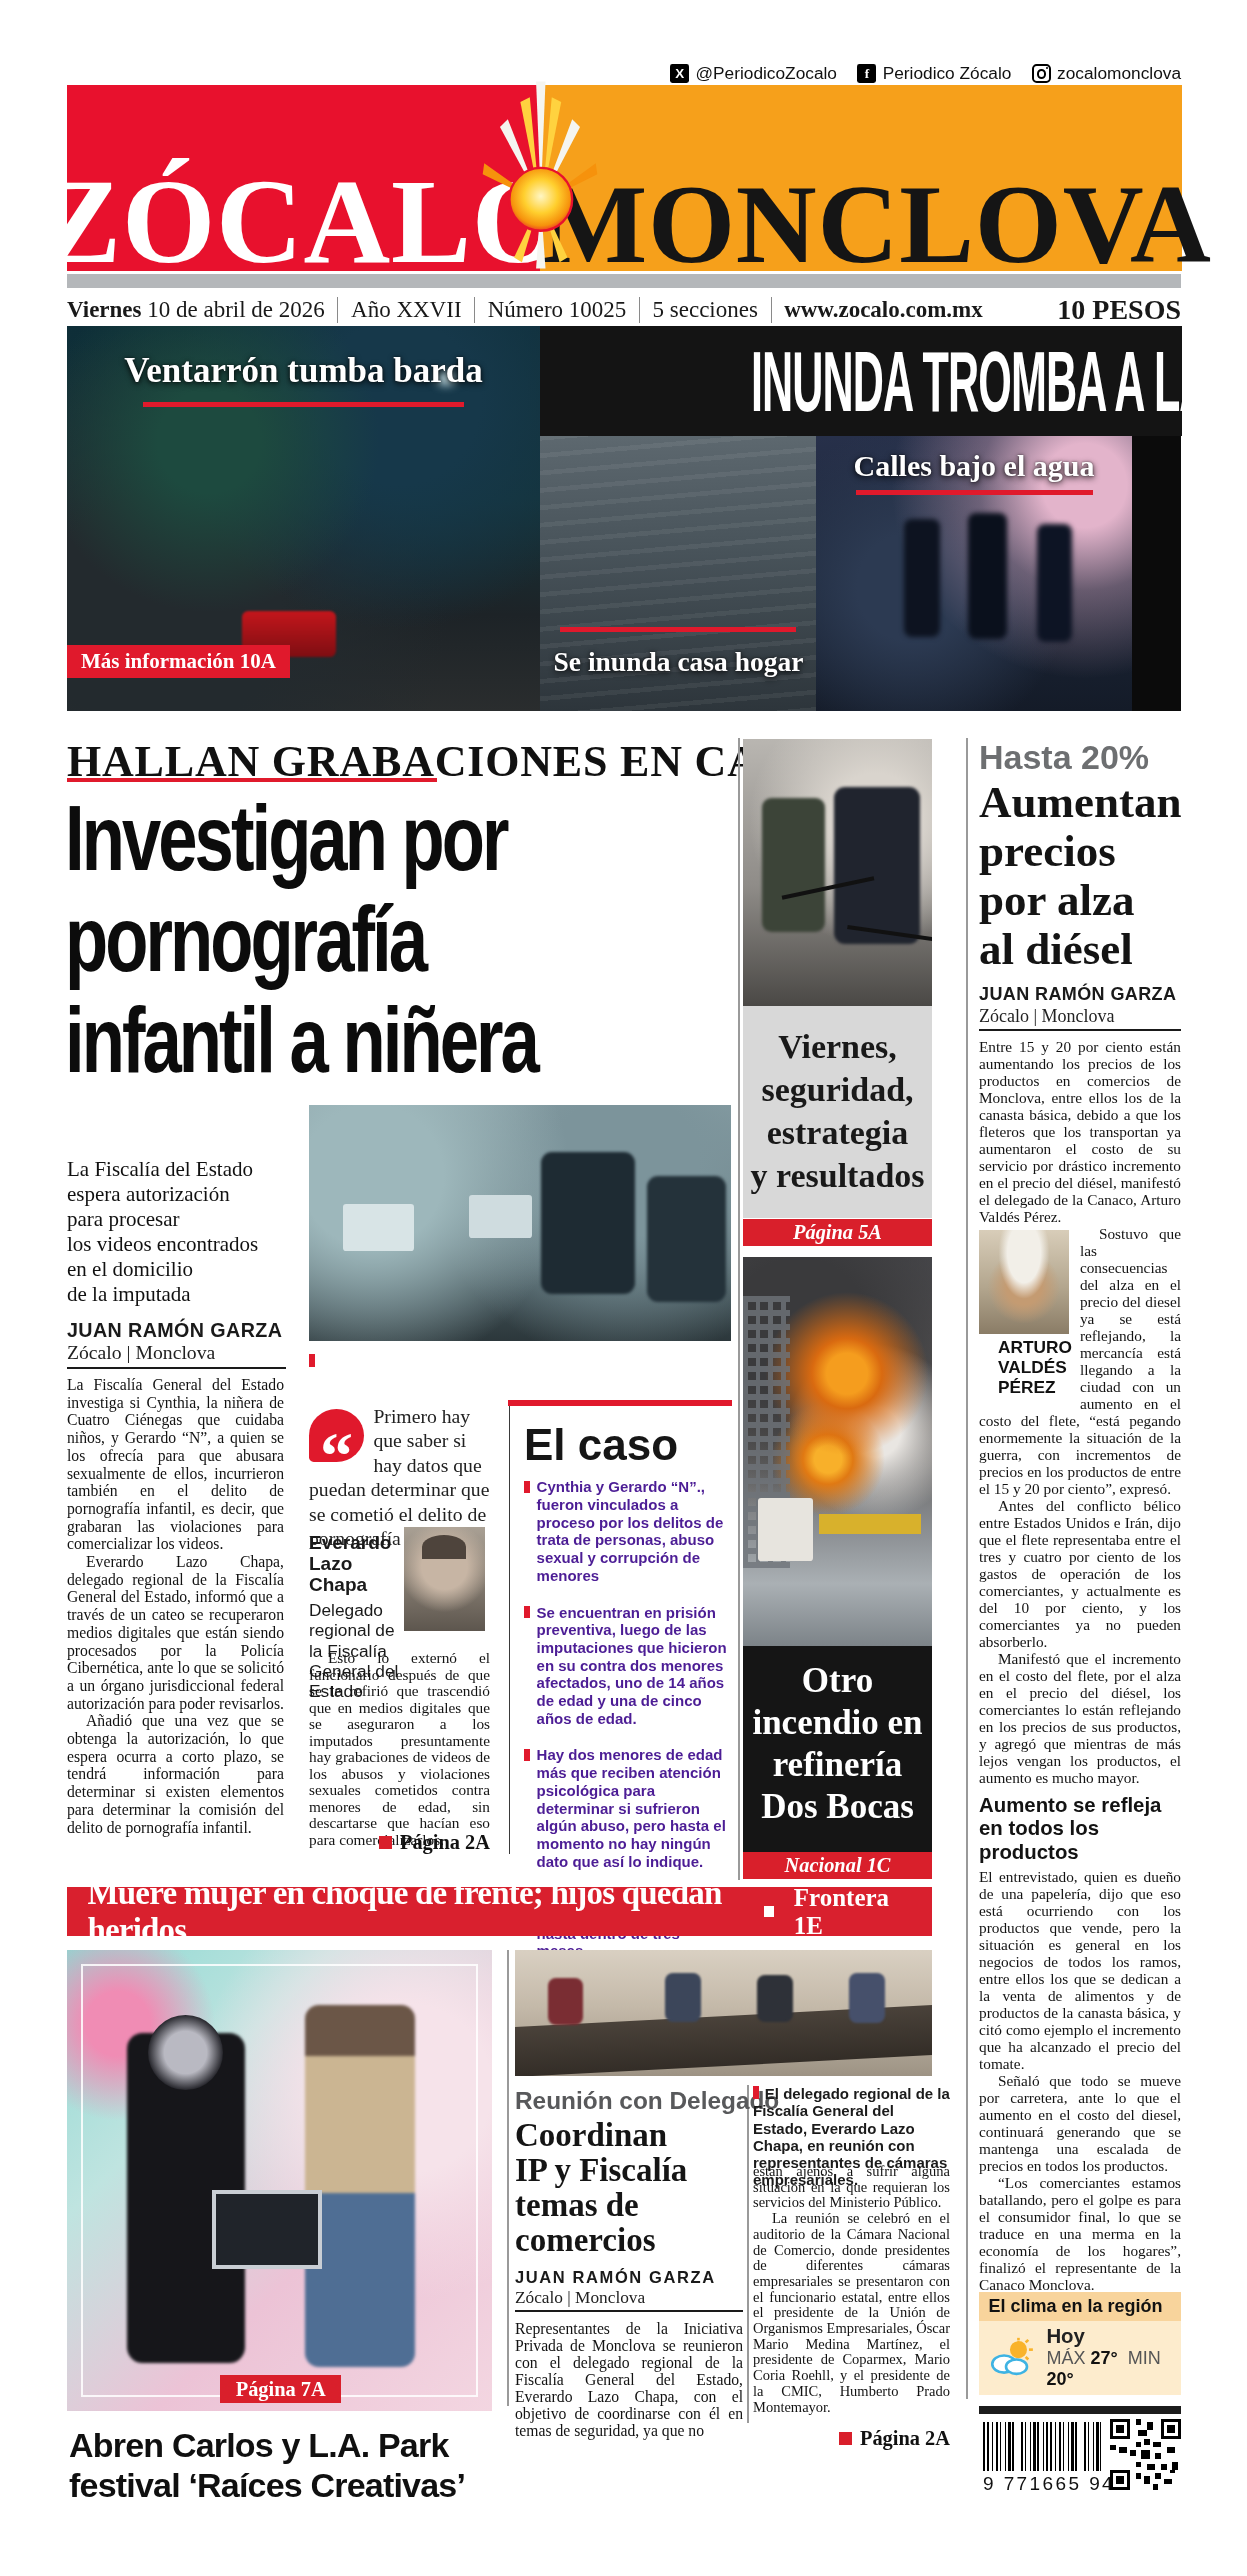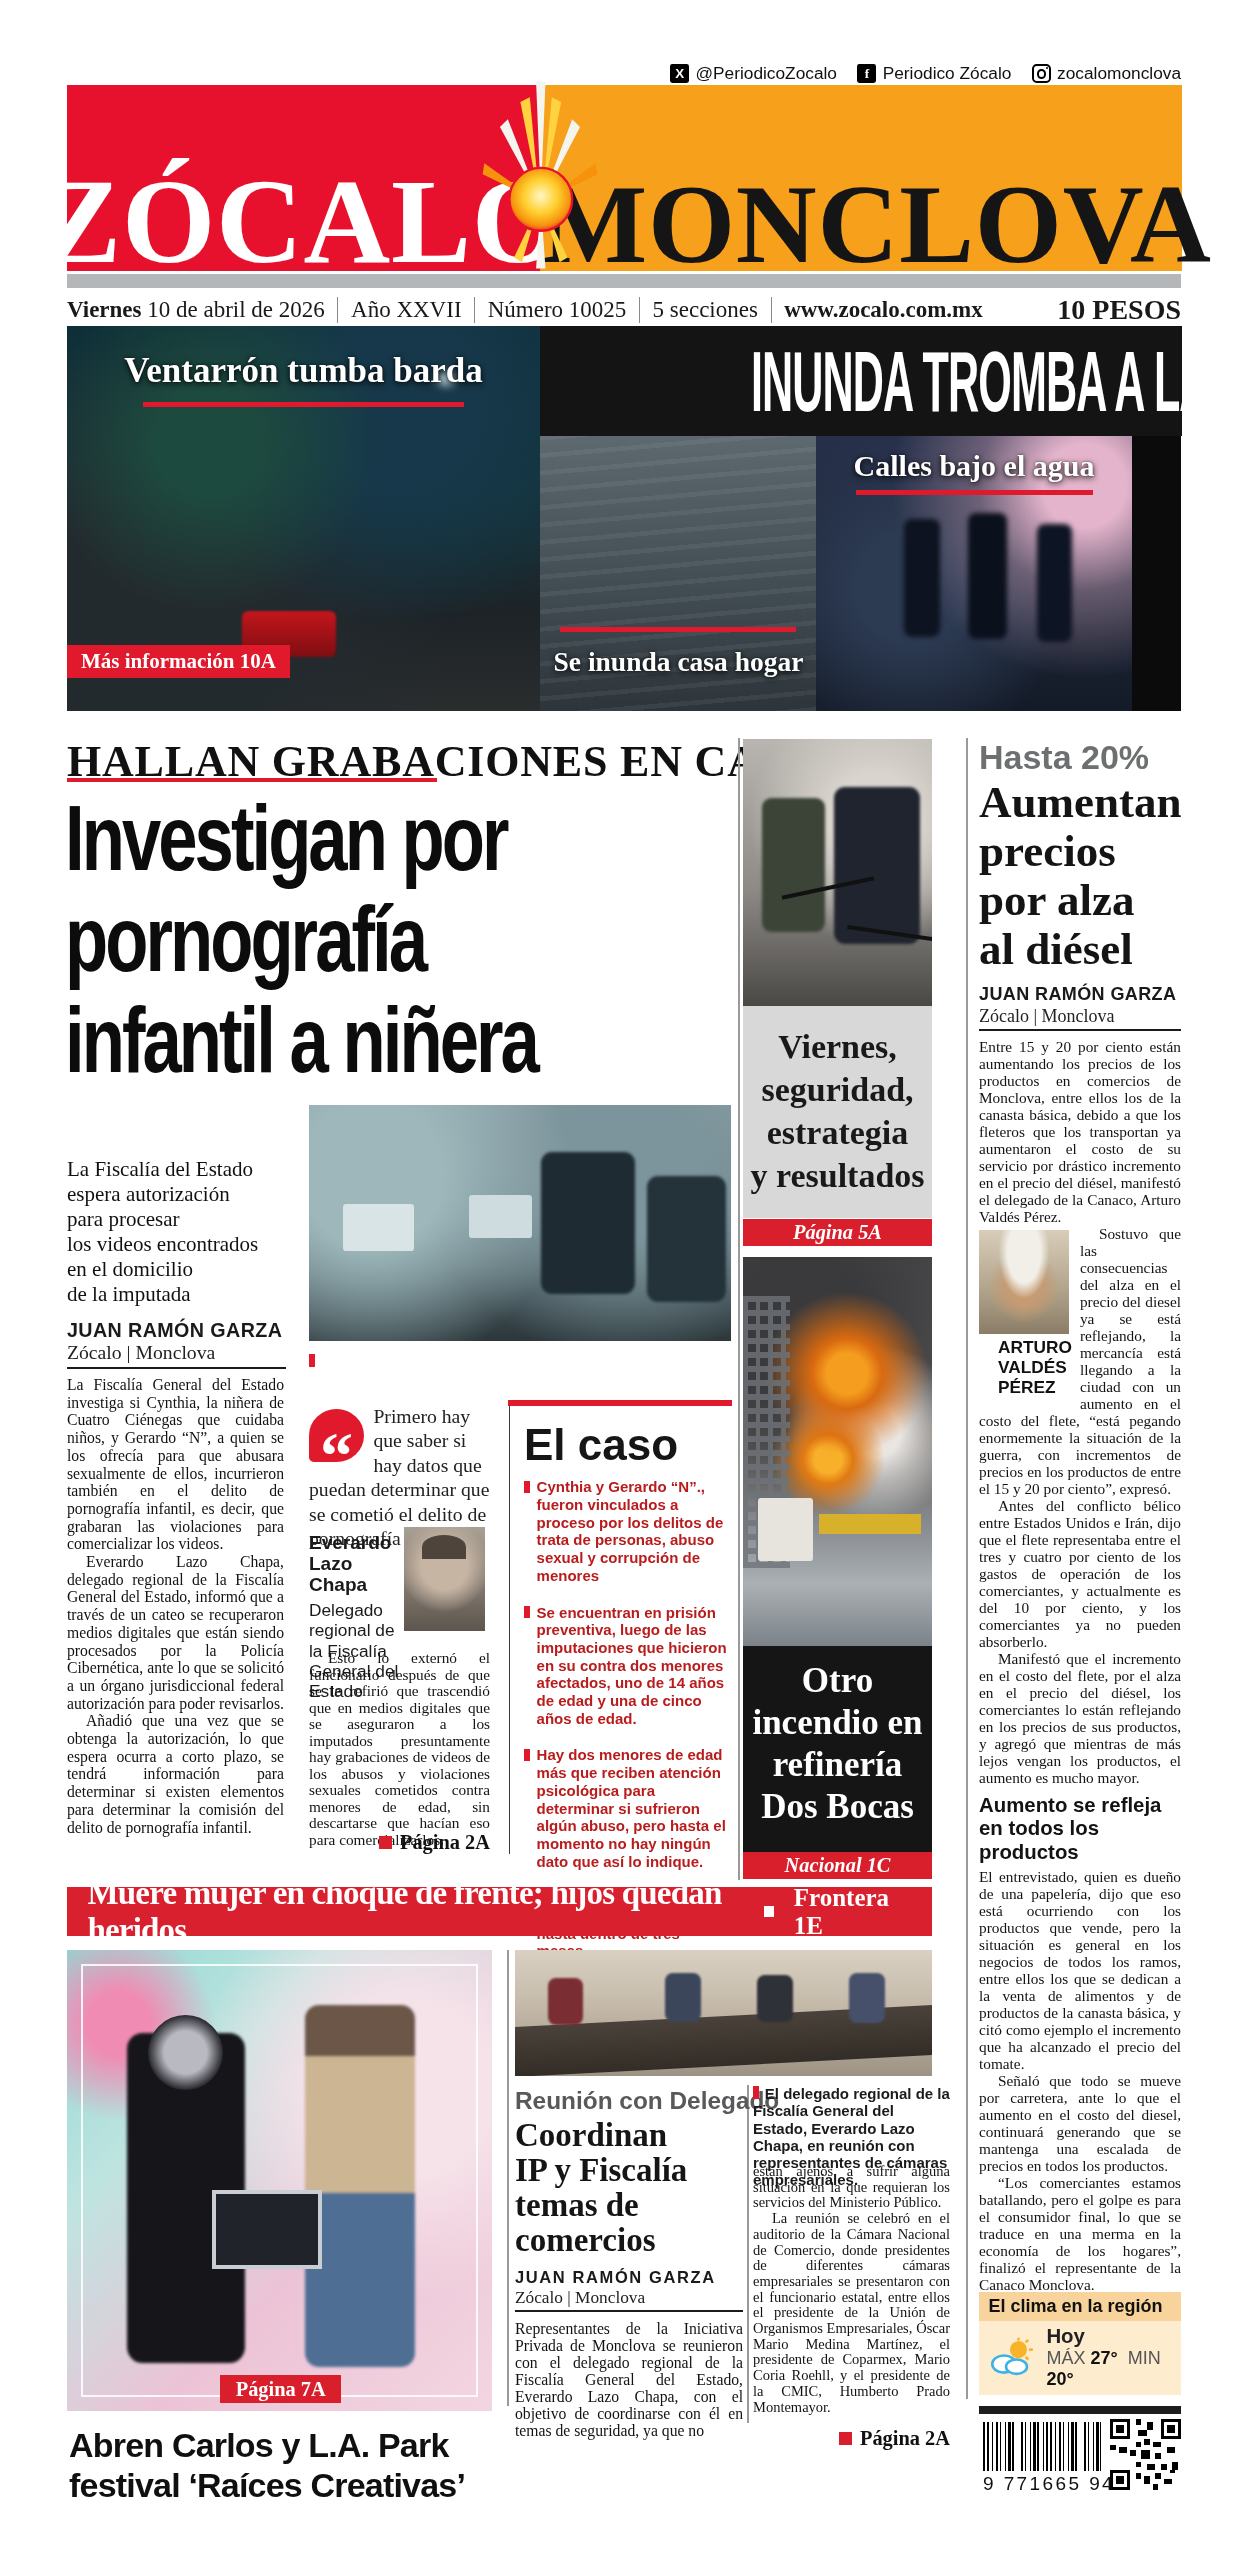--- a/index.html
+++ b/index.html
@@ -54,21 +54,21 @@
           font-size:72px;letter-spacing:-1.6px;white-space:nowrap;display:inline-block;
           transform:scale(.60,1.18);transform-origin:center center;}
   .promo-line{font-weight:bold;font-size:34px;line-height:43px;}
   .quote-icon{float:left;width:55px;height:53px;background:#e0192c;border-radius:50% 50% 50% 4.7px;
           color:#fff;font-size:66px;line-height:93px;text-align:center;font-family:"Liberation Serif",serif;
           margin:4.7px 9.4px 3.1px 0;font-weight:bold;}
   .elcaso{border-left:1.6px solid #3a3a3a;background:#fff;}
   .elcaso .topbar{position:absolute;left:-1.6px;top:0;width:224px;height:6.3px;background:#e0192c;}
   .elcaso ul{list-style:none;margin:7.9px 0 0 0;padding:0 6.3px 0 14px;}
   .elcaso li{font-family:"Liberation Sans",sans-serif;font-size:15px;line-height:17.7px;
-             font-weight:bold;color:#b91c1c;margin-bottom:19px;position:relative;padding-left:12.6px;}
+             font-weight:bold;color:#4c1d95;margin-bottom:19px;position:relative;padding-left:12.6px;}
   .elcaso li::before{content:"";position:absolute;left:0;top:2.4px;width:6.3px;height:12.6px;background:#e0192c;}
   .weather-head{background:#f8d49c;font-weight:bold;font-family:"Liberation Sans",sans-serif;
              font-size:18px;padding:3.9px 0 3.9px 9.4px;color:#111;}
   .weather-body{background:#fdeccd;display:flex;align-items:center;gap:11px;padding:4.7px 7.9px;}
   .barcode{background:repeating-linear-gradient(90deg,#000 0 2.4px,#fff 2.4px 3.9px,#000 3.9px 5.5px,#fff 5.5px 9.4px,#000 9.4px 10.2px,#fff 10.2px 12.6px);}
 </style>
 </head>
 <body>
 
 <div class="page">

